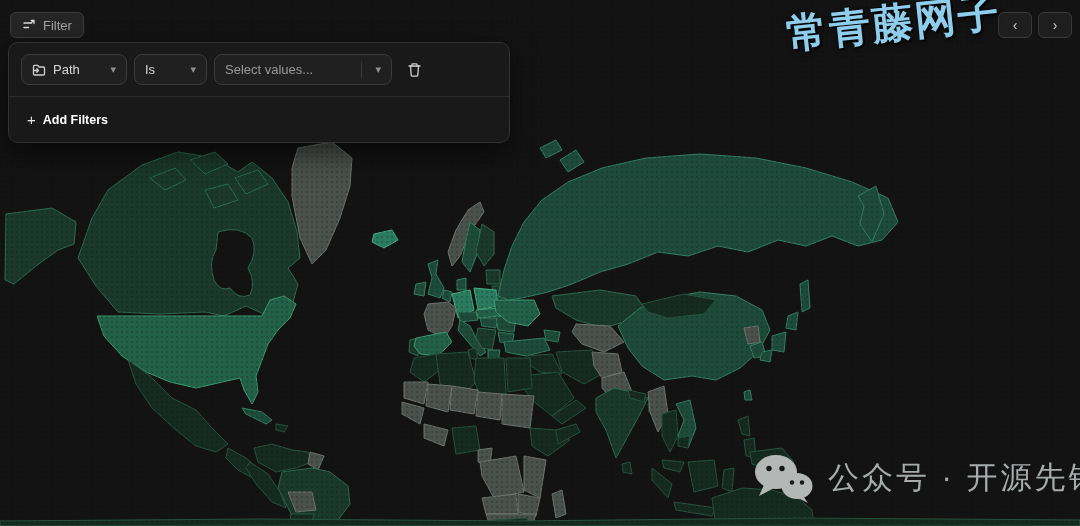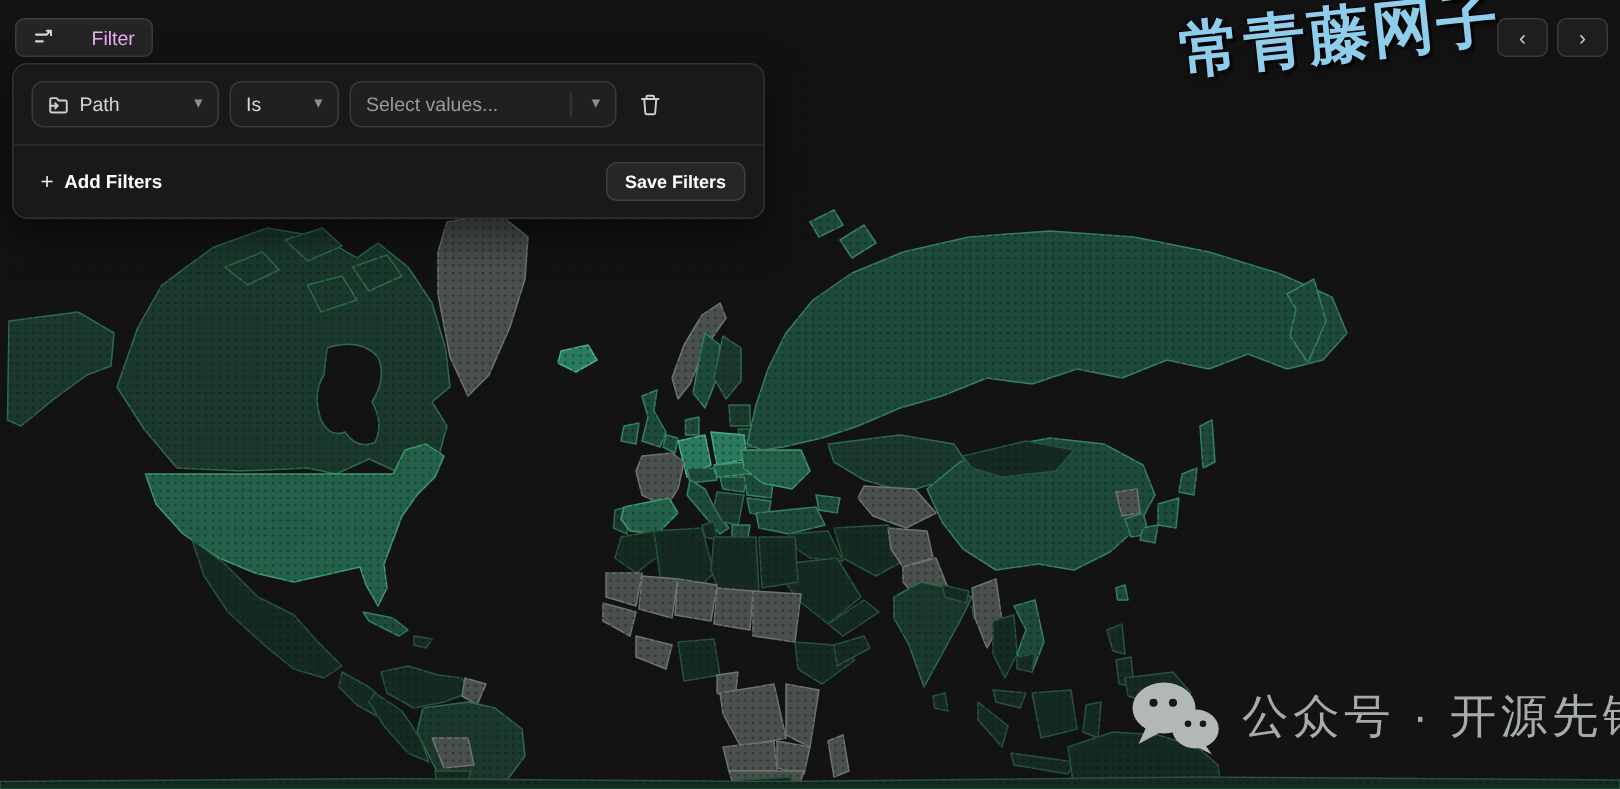--- a/index.html
+++ b/index.html
@@ -9,41 +9,41 @@
     font-family:"Liberation Sans", sans-serif;
     -webkit-font-smoothing:antialiased;
   }
   
   .map-svg{position:absolute;inset:0;z-index:1;}
   .map-svg path{stroke-width:1;stroke-linejoin:round;}
   .water{fill:#131313;}
   
   .filter-btn{
     position:absolute;left:10px;top:12px;z-index:10;
-    display:flex;align-items:center;gap:25px;
+    display:flex;align-items:center;gap:7px;
     height:26px;padding:0 11px;box-sizing:border-box;
     background:#252525;border:1px solid #3d3d3d;border-radius:6px;
-    color:#f0abfc;font-size:13px;font-weight:500;cursor:pointer;
+    color:#a3a3a3;font-size:13px;font-weight:500;cursor:pointer;
   }
   .filter-btn svg{display:block;}
   
   .filter-panel{
     position:absolute;left:8px;top:42px;width:502px;z-index:10;
     background:#191919;border:1px solid #323232;border-radius:10px;
     box-shadow:0 10px 28px rgba(0,0,0,.55);
     box-sizing:border-box;
   }
   .fp-row1{display:flex;align-items:center;gap:7px;padding:11px 12px;}
   .select{
     display:flex;align-items:center;gap:7px;height:31px;box-sizing:border-box;
     background:#202020;border:1px solid #3a3a3a;border-radius:8px;
     padding:0 10px;color:#d6d6d6;font-size:13px;cursor:pointer;
   }
   .select .grow{flex:1 1 auto;}
-  .sel-field{width:125px;}
+  .sel-field{width:106px;}
   .sel-op{width:73px;}
   .sel-values{width:178px;color:#9a9a9a;}
   .sel-values .vdiv{width:1px;height:16px;background:#3a3a3a;margin:0 6px 0 2px;}
   .chev{color:#8f8f8f;font-size:11px;line-height:1;flex:0 0 auto;}
   .trash-btn{
     width:30px;height:30px;display:flex;align-items:center;justify-content:center;
     background:transparent;border:none;border-radius:8px;cursor:pointer;color:#cfcfcf;
   }
   .fp-div{height:1px;background:#2c2c2c;}
   .fp-row2{display:flex;align-items:center;justify-content:space-between;padding:11px 12px;}
@@ -268,21 +268,20 @@
       </button>
     </div>
 
     <div class="fp-div"></div>
 
     <div class="fp-row2">
       <button class="add-filter">
         <span class="plus">+</span>
         <span>Add Filters</span>
       </button>
-      <button class="save-btn">Save Filters</button>
     </div>
   </div>
 
   <div class="map-nav">
     <button class="nav-btn">‹</button>
     <button class="nav-btn">›</button>
   </div>
 
   <div class="wm-top" style="color: rgb(143, 205, 236);">常青藤网子</div>
 

